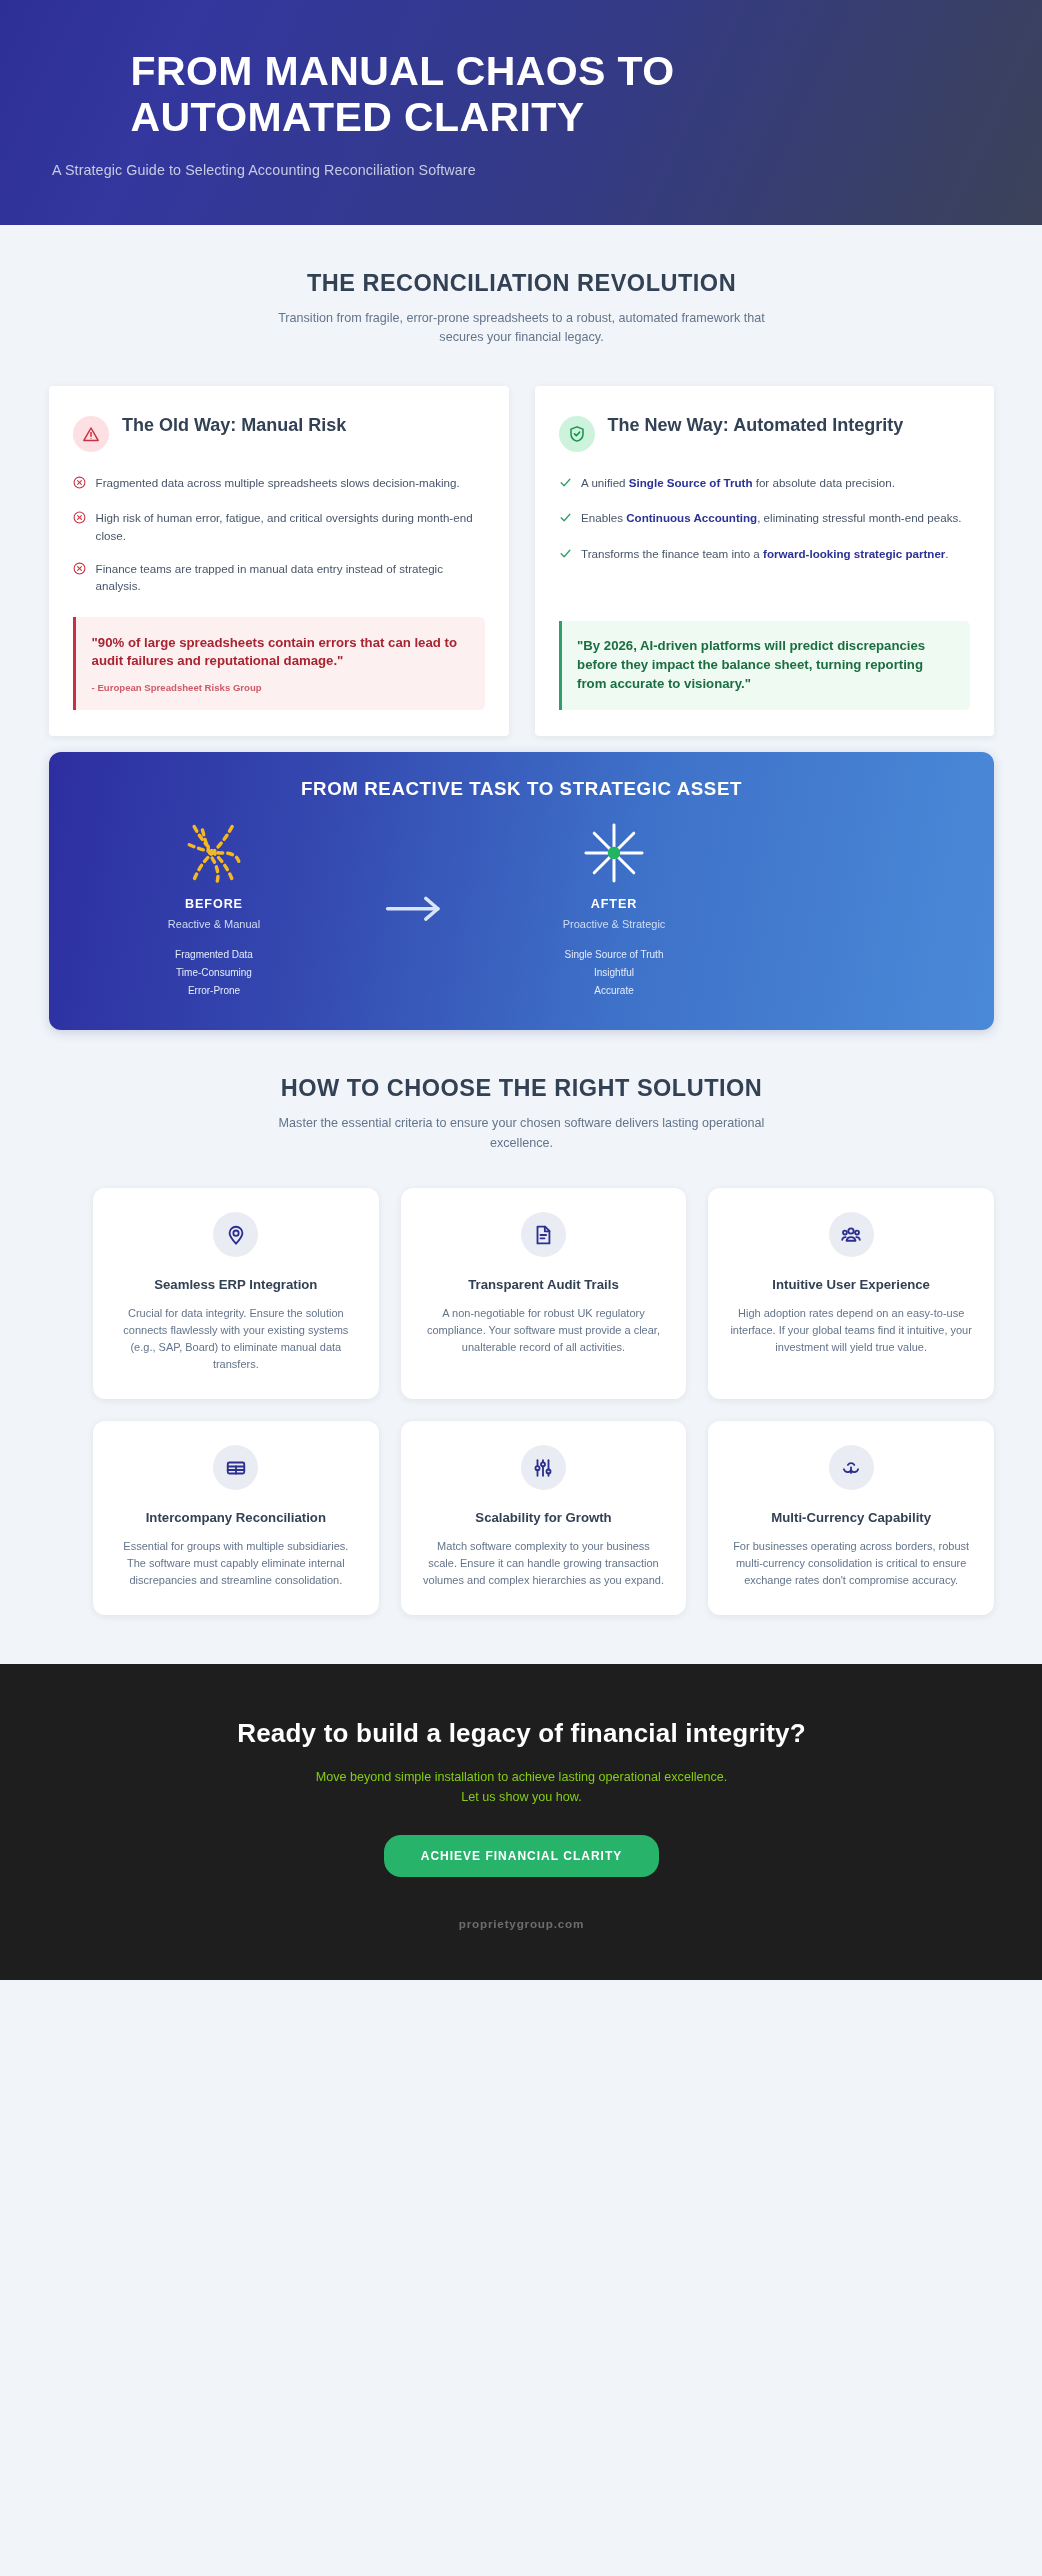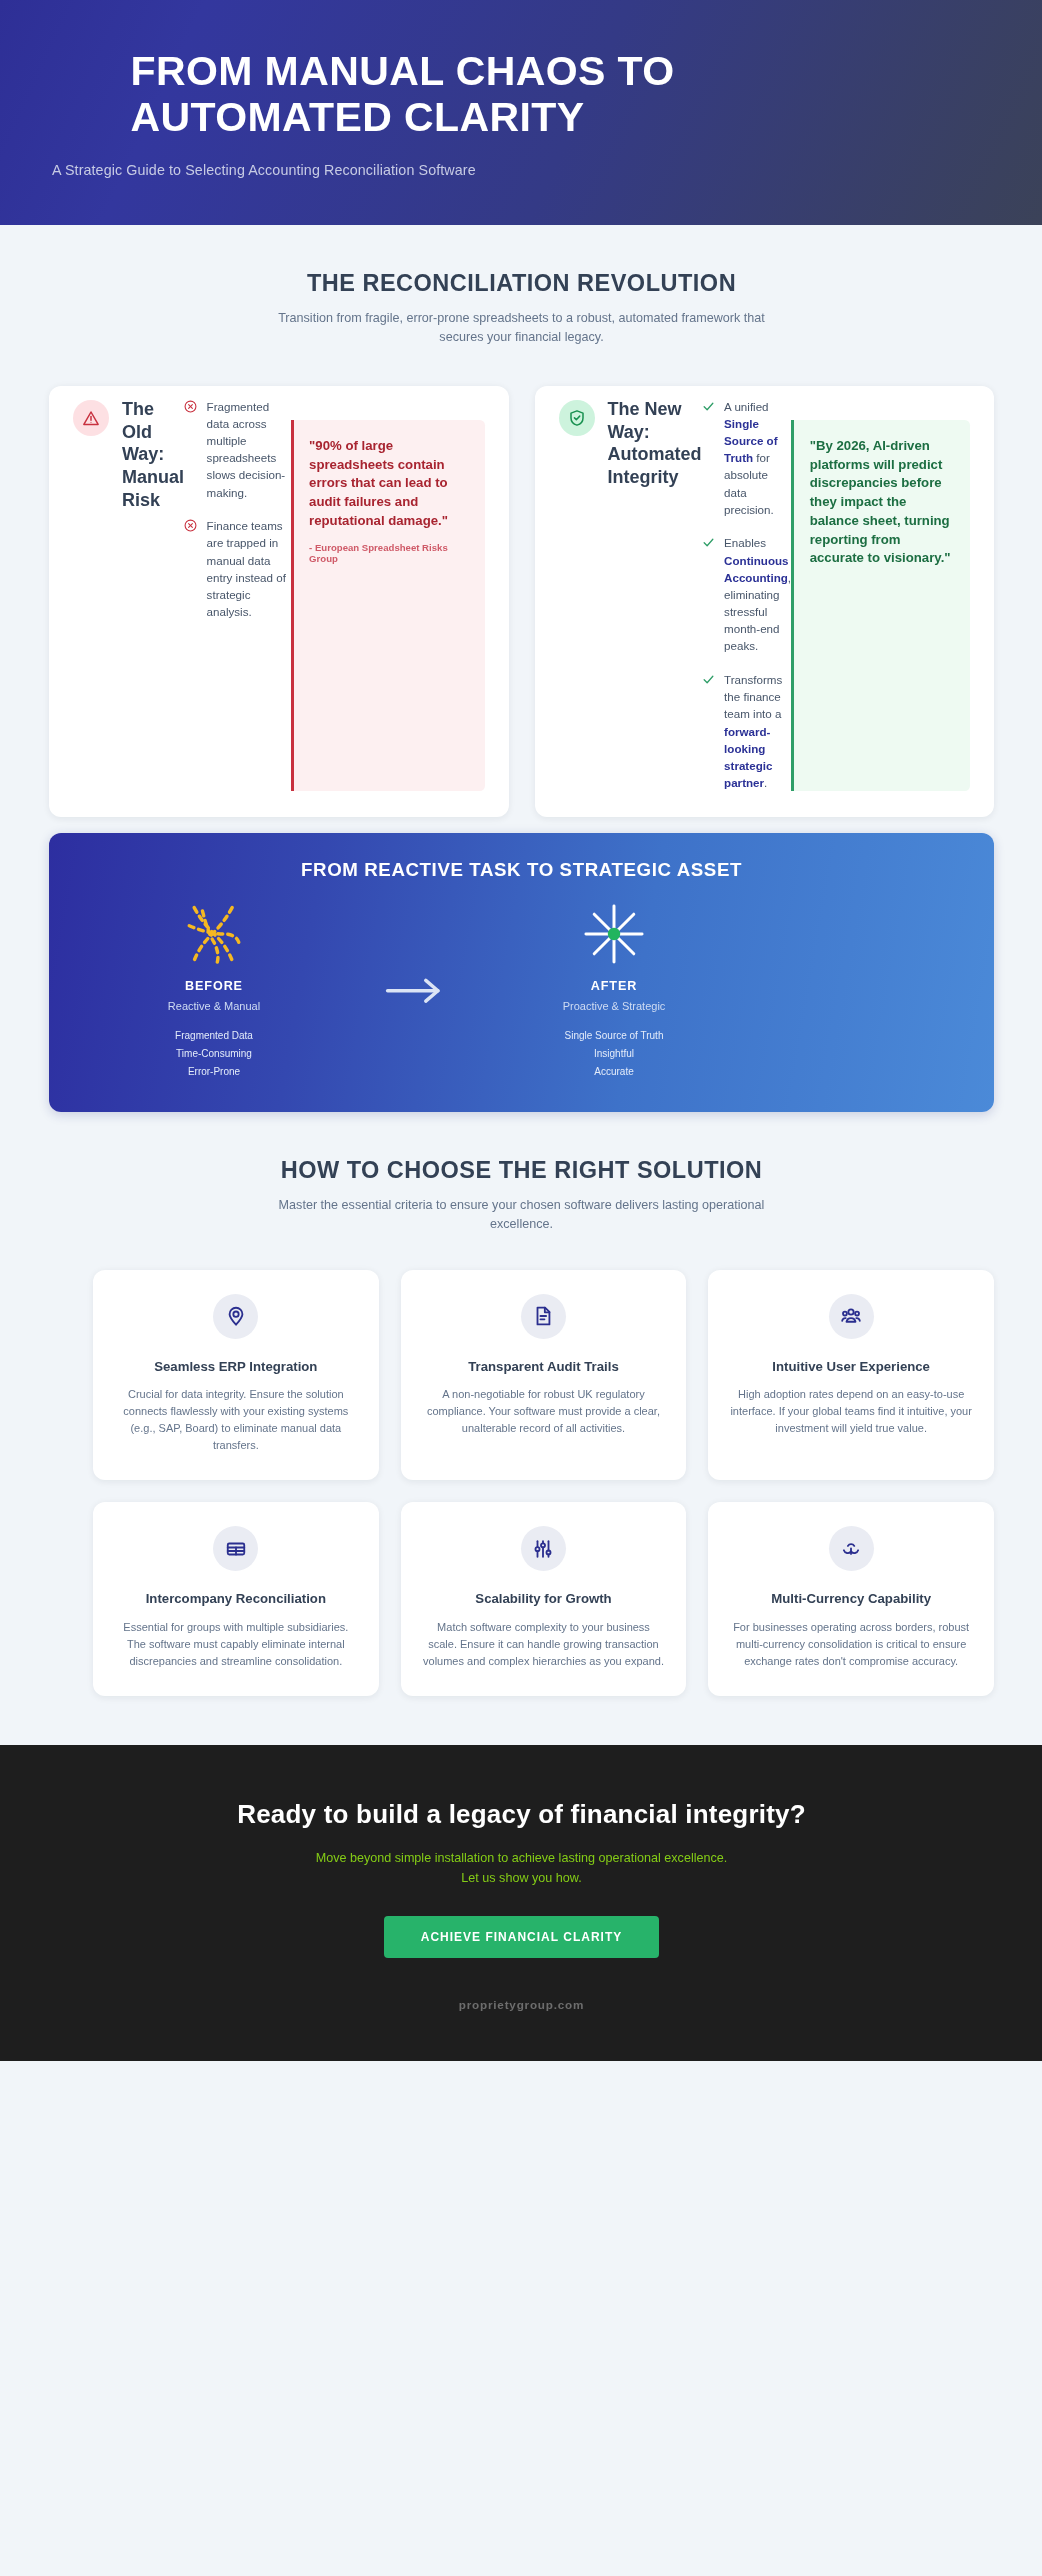--- a/index.html
+++ b/index.html
@@ -63,25 +63,25 @@
 
   
   .compare {
     display: flex;
     gap: 26px;
     margin-top: 38px;
   }
   .cmp-card {
     flex: 1;
     background: #ffffff;
-    border-radius: 12px;
-    padding: 12px 24px 26px;
+    border-radius: 4px;
+    padding: 28px 24px 26px;
     box-shadow: 0 1.7px 7.8px rgba(15,23,42,0.07);
     display: flex;
-    flex-direction: row;
+    flex-direction: column;
   }
   .cmp-head {
     display: flex;
     align-items: flex-start;
     gap: 13px;
     margin-bottom: 22.6px;
   }
   .cmp-badge {
     width: 36px; height: 36px;
     border-radius: 50%;
@@ -234,21 +234,21 @@
     font-size: 12.6px;
     line-height: 1.62;
     margin-top: 17.4px;
   }
   .cta-btn {
     display: inline-block;
     margin-top: 28px;
     background: #27b36a;
     color: #ffffff;
     border: none;
-    border-radius: 4px;
+    border-radius: 17px;
     padding: 14px 37px;
     font-size: 12px;
     font-weight: 700;
     letter-spacing: 1px;
     text-transform: uppercase;
     font-family: "Liberation Sans", sans-serif;
     cursor: pointer;
   }
   .cta-url {
     margin-top: 40px;
@@ -291,20 +291,30 @@
         <ul class="bullets">
           <li>
             <span class="bullet-icon">
               <svg width="13" height="13" viewBox="0 0 24 24" fill="none" stroke="#c8313f" stroke-width="2">
                 <circle cx="12" cy="12" r="10"></circle>
                 <line x1="8.5" y1="8.5" x2="15.5" y2="15.5" stroke-linecap="round"></line>
                 <line x1="15.5" y1="8.5" x2="8.5" y2="15.5" stroke-linecap="round"></line>
               </svg>
             </span>
             <span>Fragmented data across multiple spreadsheets slows decision-making.</span>
+          </li>
+          <li>
+            <span class="bullet-icon">
+              <svg width="13" height="13" viewBox="0 0 24 24" fill="none" stroke="#c8313f" stroke-width="2">
+                <circle cx="12" cy="12" r="10"></circle>
+                <line x1="8.5" y1="8.5" x2="15.5" y2="15.5" stroke-linecap="round"></line>
+                <line x1="15.5" y1="8.5" x2="8.5" y2="15.5" stroke-linecap="round"></line>
+              </svg>
+            </span>
+            <span>High risk of human error, fatigue, and critical oversights during month-end close.</span>
           </li>
           <li>
             <span class="bullet-icon">
               <svg width="13" height="13" viewBox="0 0 24 24" fill="none" stroke="#c8313f" stroke-width="2">
                 <circle cx="12" cy="12" r="10"></circle>
                 <line x1="8.5" y1="8.5" x2="15.5" y2="15.5" stroke-linecap="round"></line>
                 <line x1="15.5" y1="8.5" x2="8.5" y2="15.5" stroke-linecap="round"></line>
               </svg>
             </span>
             <span>Finance teams are trapped in manual data entry instead of strategic analysis.</span>

